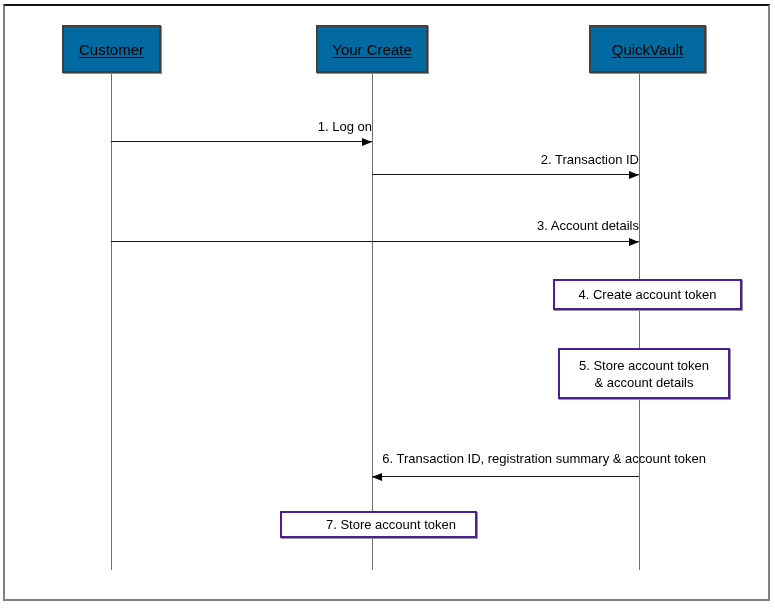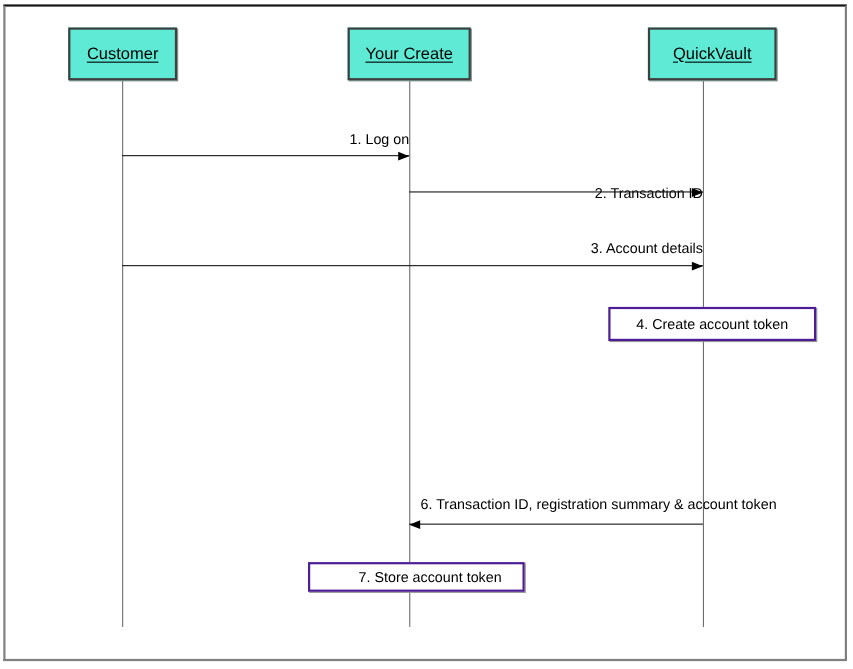--- a/index.html
+++ b/index.html
@@ -18,21 +18,21 @@
     width: 767px; height: 597px;
     box-sizing: border-box;
     border: 2px solid #808080;
     border-top-color: #141414;
     background: #ffffff;
   }
   
   .actor {
     position: absolute;
     box-sizing: border-box;
-    background: #5eead4;
+    background: #0369a1;
     border: 2px solid #3f3f3f;
     box-shadow: 1px 1px 0 #8c8c8c;
     display: flex;
     align-items: center;
     justify-content: center;
     z-index: 3;
   }
   .actor-label {
     font-size: 15px;
     text-decoration: underline;
@@ -83,21 +83,21 @@
     border-bottom: 4px solid transparent;
   }
   .arrow-head.left {
     left: 0;
     border-right: 10px solid #000000;
     border-top: 4px solid transparent;
     border-bottom: 4px solid transparent;
   }
   #msg1-label { left: 111px; width: 261px; top: 120px; }
   #msg1-line  { left: 111px; width: 261px; top: 141px; }
-  #msg2-label { left: 372px; width: 267px; top: 153px; margin-top: 16px; }
+  #msg2-label { left: 372px; width: 267px; top: 153px; }
   #msg2-line  { left: 372px; width: 267px; top: 174px; }
   #msg3-label { left: 111px; width: 528px; top: 219px; }
   #msg3-line  { left: 111px; width: 528px; top: 241px; }
   #msg6-label { left: 311px; width: 395px; top: 452px; }
   #msg6-line  { left: 372px; width: 267px; top: 476px; }
 
   
   .action {
     position: absolute;
     box-sizing: border-box;
@@ -150,20 +150,24 @@
 
   <div class="msg-label" id="msg3-label">3. Account details</div>
   <div class="msg-line" id="msg3-line">
     <span class="arrow-head right"></span>
   </div>
 
   <div class="action" id="action4">
     <span>4. Create account token</span>
   </div>
 
+  <div class="action" id="action5">
+    <span>5. Store account token</span>
+    <span>&amp; account details</span>
+  </div>
 
   <div class="msg-label" id="msg6-label">6. Transaction ID, registration summary &amp; account token</div>
   <div class="msg-line" id="msg6-line">
     <span class="arrow-head left"></span>
   </div>
 
   <div class="action" id="action7">
     <span>7. Store account token</span>
   </div>
 </div>

